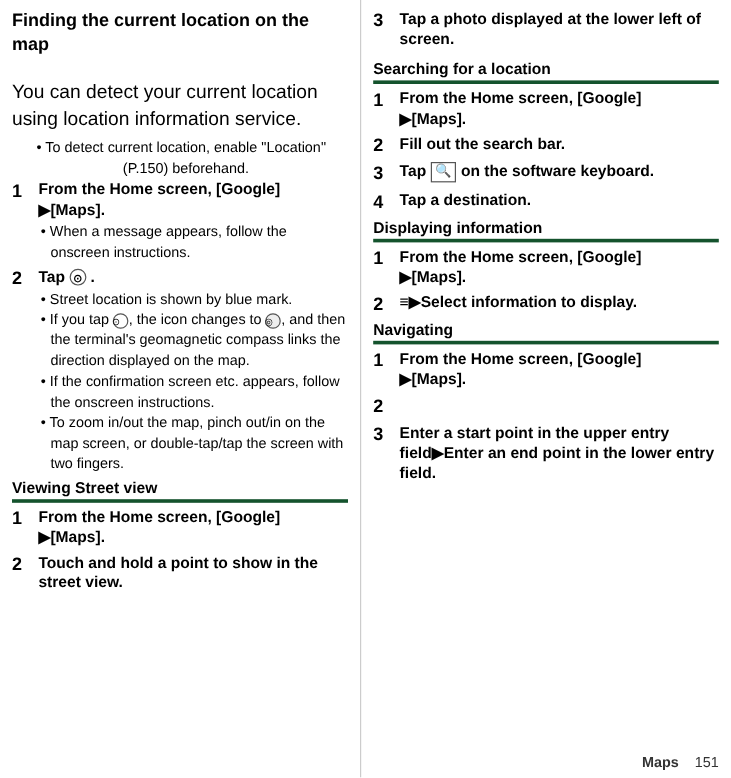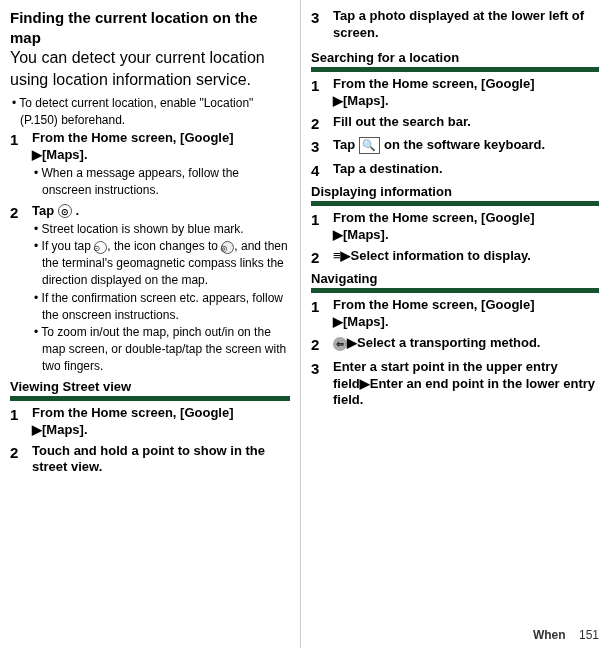--- a/index.html
+++ b/index.html
@@ -25,40 +25,41 @@
     .col-right {
       width: 308px;
       padding: 8px 10px;
       overflow: hidden;
     }
 
     .section-title {
       font-size: 15px;
       font-weight: bold;
       line-height: 1.3;
-      margin-bottom: 0;
+      margin-bottom: 20px;
     }
     .section-subtitle {
       font-size: 13px;
       font-weight: bold;
-      border-bottom: 5px solid #14532d;
+      border-bottom: 3px solid #14532d;
       margin-bottom: 4px;
       padding-bottom: 2px;
     }
     .body-text {
       font-size: 16px;
       line-height: 1.4;
       margin-bottom: 3px;
     }
     .bullet-text {
       font-size: 12px;
       line-height: 1.4;
       margin-bottom: 2px;
       padding-left: 10px;
       text-indent: -8px;
+      text-align: center;
     }
     .bullet-text::before {
       content: "• ";
     }
 
     .step-row {
       display: flex;
       align-items: flex-start;
       margin-bottom: 4px;
     }
@@ -199,30 +200,27 @@
     <div class="section-subtitle">Navigating</div>
 
     <div class="step-row">
       <div class="step-number">1</div>
       <div class="step-content">
         <div class="step-label">From the Home screen, [Google]<br>▶[Maps].</div>
       </div>
     </div>
     <div class="step-row">
       <div class="step-number">2</div>
-      <div class="step-content">
-        <div class="step-label"><span style="display:inline-block;width:14px;height:14px;border-radius:50%;background:#aaa;text-align:center;font-size:9px;line-height:14px;vertical-align:middle;">⇦</span>▶Select a transporting method.</div>
-      </div>
     </div>
     <div class="step-row">
       <div class="step-number">3</div>
       <div class="step-content">
         <div class="step-label">Enter a start point in the upper entry field▶Enter an end point in the lower entry field.</div>
       </div>
     </div>
   </div>
 </div>
 
 <div class="footer">
-  <span class="footer-apps">When</span>
+  <span class="footer-apps">Maps</span>
   &nbsp;&nbsp;
   <span>151</span>
 </div>
 
 </body></html>

